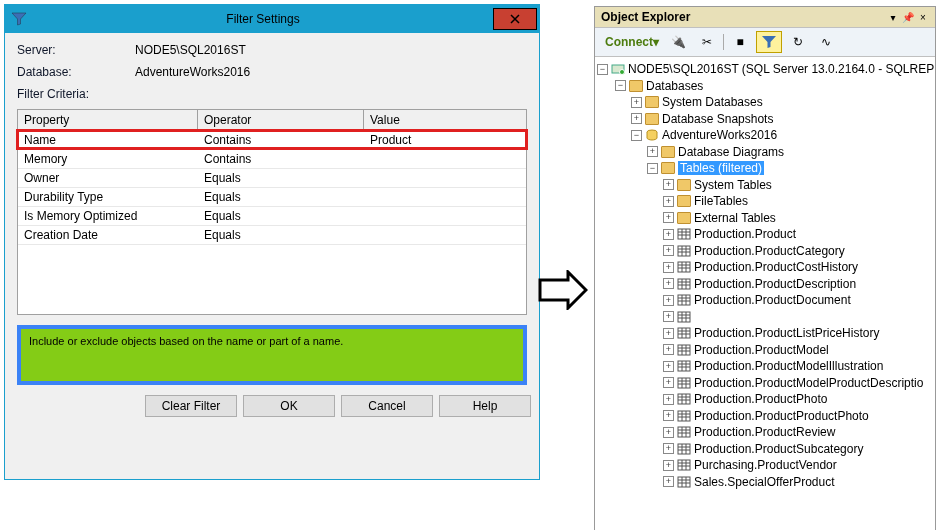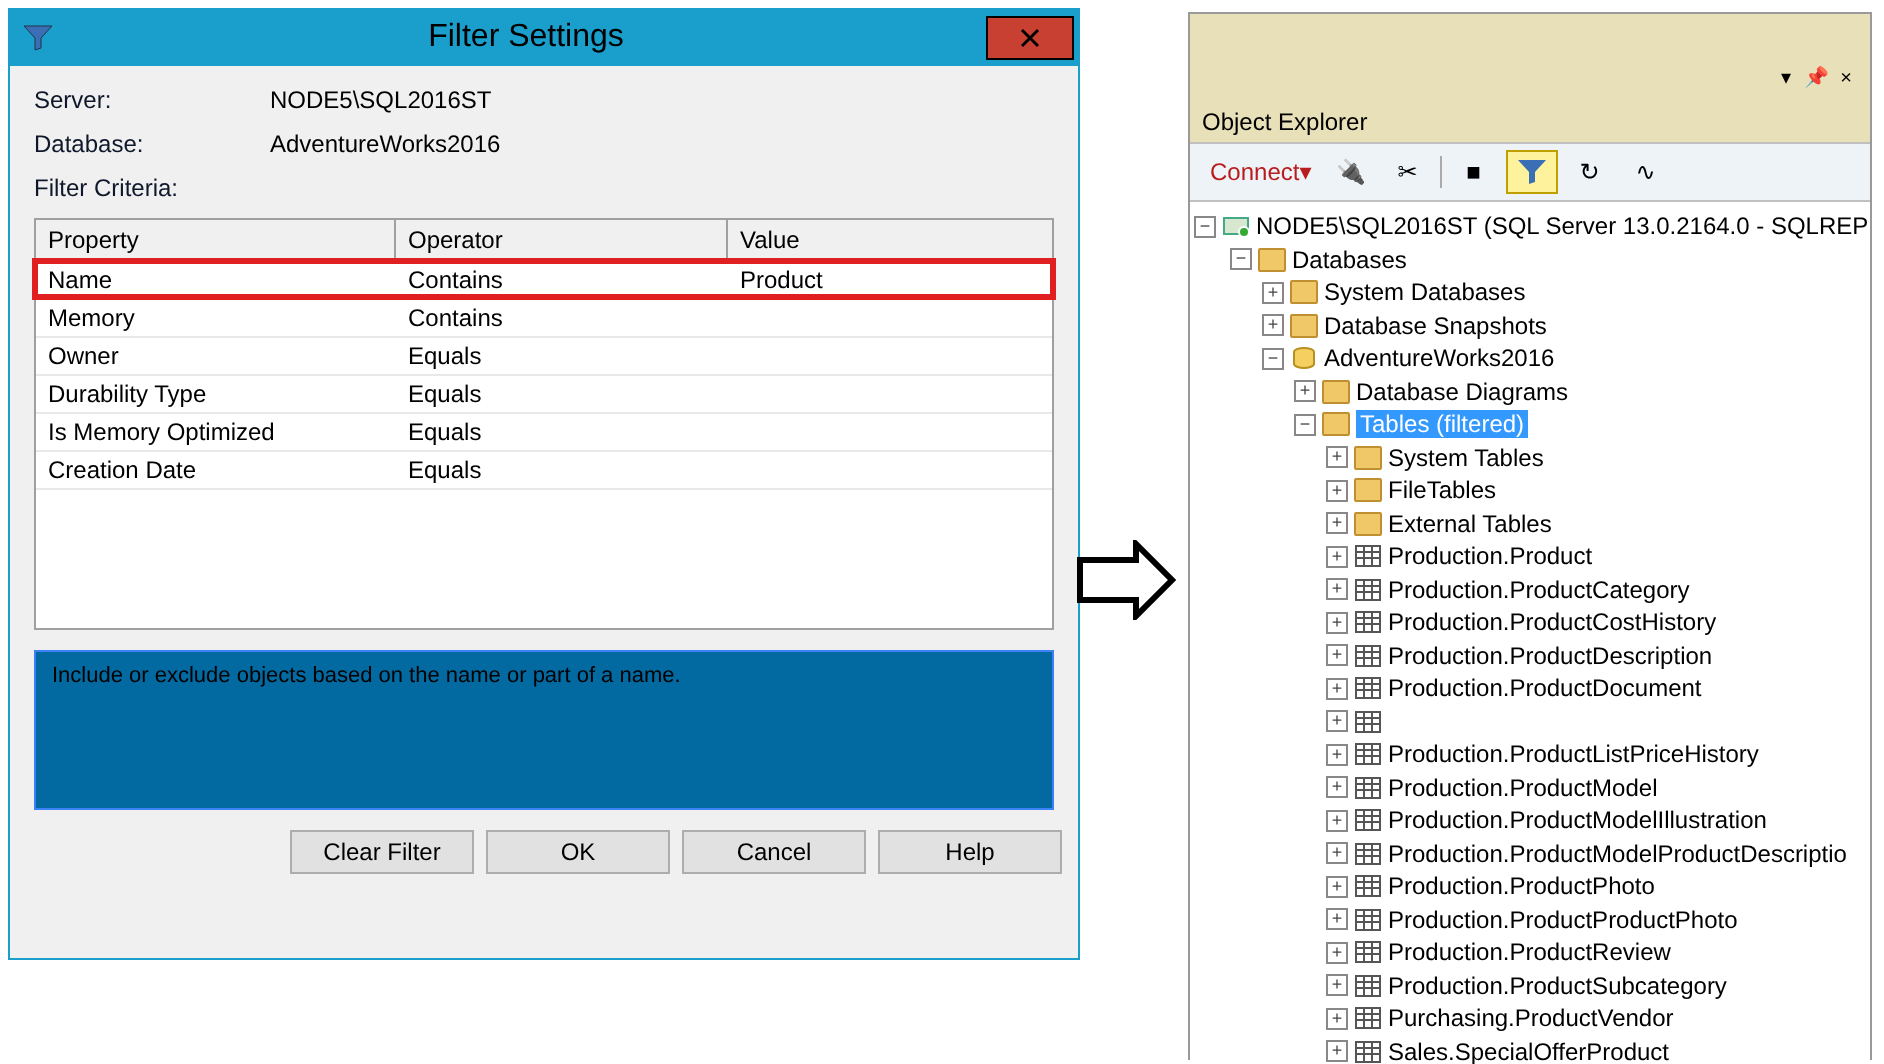--- a/index.html
+++ b/index.html
@@ -1,49 +1,49 @@
 <!DOCTYPE html>
 <html><head>
 <meta charset="utf-8">
 <style>
 * { box-sizing:border-box; margin:0; padding:0; font-family:"Segoe UI",Tahoma,sans-serif; font-size:12px; }
 body { width:942px; height:532px; background:#fff; position:relative; overflow:hidden; }
 .dialog { position:absolute; left:4px; top:4px; width:536px; height:476px; background:#f0f0f0; border:1px solid #1a9fcd; }
 .titlebar { height:28px; background:#1a9fcd; display:flex; align-items:center; color:#000; position:relative; }
 .titlebar .ticon { width:16px; height:16px; margin:0 6px; display:inline-block; }
 .titlebar .ticon svg { width:16px; height:16px; }
-.title { flex:1; text-align:center; font-size:16px; }
+.title { flex:1; text-align:center; font-size:12px; }
 .closebtn { width:44px; height:22px; background:#c84031; color:#000; display:flex; align-items:center; justify-content:center; font-size:14px; margin-right:2px; border:1px solid #000; }
 .closebtn svg { width:10px; height:10px; }
 .dbody { padding:10px 12px 0 12px; background:#f0f0f0; }
 .row { display:flex; margin-bottom:8px; }
 .lbl { width:118px; color:#0f172a; }
 .val { color:#000; }
 .grid { border:1px solid #a0a0a0; background:#fff; height:206px; }
 .grid .hdr { display:flex; background:#f0f0f0; border-bottom:1px solid #a0a0a0; }
 .grid .hdr div { padding:3px 6px; border-right:1px solid #a0a0a0; }
 .grid .hdr div:last-child { border-right:none; }
 .grid .r { display:flex; border-bottom:1px solid #e8e8e8; position:relative; }
 .grid .r div { padding:2px 6px; }
 .c1 { width:180px; }
 .c2 { width:166px; }
 .c3 { flex:1; }
 .hilite { position:absolute; left:-2px; top:-2px; right:-2px; height:21px; border:3px solid #e02020; pointer-events:none; }
-.desc { margin-top:10px; border:1px solid #3b82f6; background:#0369a1; padding:6px 8px; height:80px; font-size:11px; }
+.desc { margin-top:10px; border:4px solid #3b82f6; background:#84cc16; padding:6px 8px; height:60px; font-size:11px; }
 .btnrow { display:flex; justify-content:flex-end; gap:6px; padding:10px 8px; }
 .btn { width:92px; height:22px; background:#e1e1e1; border:1px solid #adadad; display:flex; align-items:center; justify-content:center; cursor:pointer; }
 .arrow { position:absolute; left:538px; top:270px; width:50px; height:40px; }
 .arrow svg { width:50px; height:40px; }
 .panel { position:absolute; right:6px; top:6px; width:342px; height:524px; border:1px solid #999; background:#f7f7f7; }
 .panel .pttl { background:#e8e0b8; padding:3px 6px; border-bottom:1px solid #c0c0c0; display:flex; align-items:center; }
-.panel .pttl .txt { flex:1; font-weight:normal;margin-top:44px; }
+.panel .pttl .txt { flex:1; font-weight:bold; }
 .panel .pttl .ctl { width:12px; margin-left:3px; font-size:10px; text-align:center; }
 .toolbar { padding:3px 6px; background:#eef3f8; border-bottom:1px solid #c0c0c0; display:flex; align-items:center; gap:4px; }
 .tbtn { padding:2px 4px; cursor:pointer; display:inline-flex; align-items:center; }
-.tbtn.conn { color:#b91c1c; }
+.tbtn.conn { color:#4d7c0f;font-weight:bold; }
 .tbi { width:16px; height:16px; display:inline-flex; align-items:center; justify-content:center; }
 .filteron { background:#fff29d; border:1px solid #c0a000; }
 .tree { padding:4px 2px; background:#fff; height:474px; overflow:hidden; }
 .node { display:flex; align-items:center; height:16.5px; white-space:nowrap; }
 .sp { display:inline-block; }
 .exp { width:11px; height:11px; border:1px solid #888; font-size:9px; line-height:9px; text-align:center; margin-right:3px; color:#444; cursor:pointer; flex-shrink:0; }
 .ficon { width:14px; height:12px; margin-right:3px; display:inline-flex; align-items:center; justify-content:center; flex-shrink:0; }
 .ficon.folder { background:#f0c868; border:1px solid #c09030; border-radius:1px; }
 .ficon.table svg, .ficon.db svg, .ficon.srv svg { width:14px; height:12px; }
 .sel { background:#3399ff; color:#fff; padding:0 2px; }

